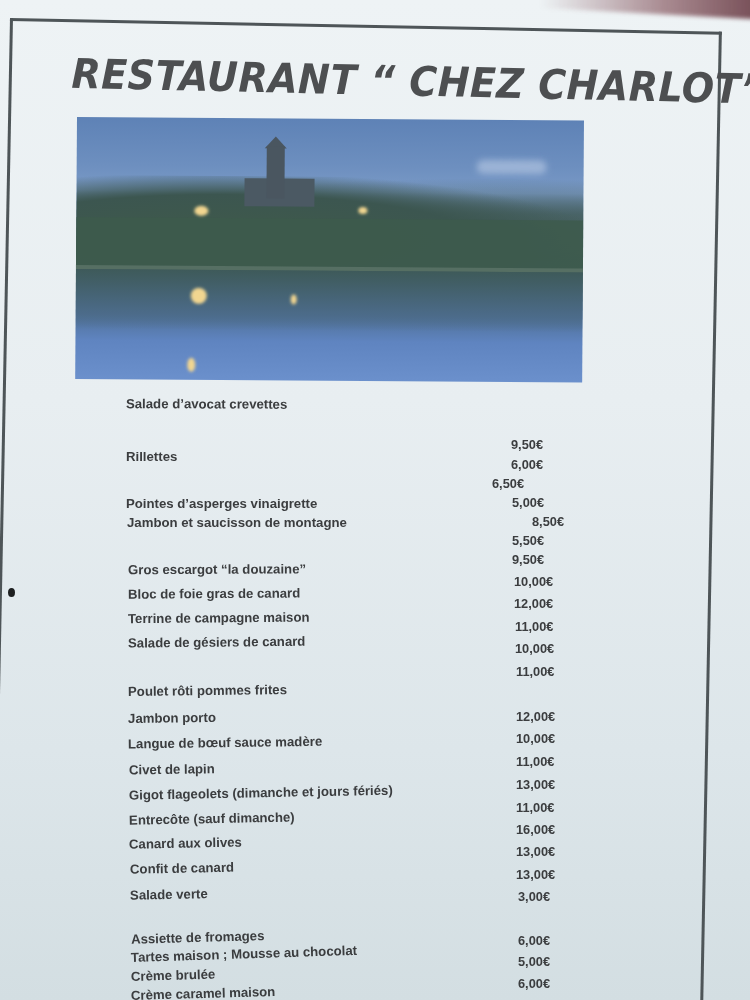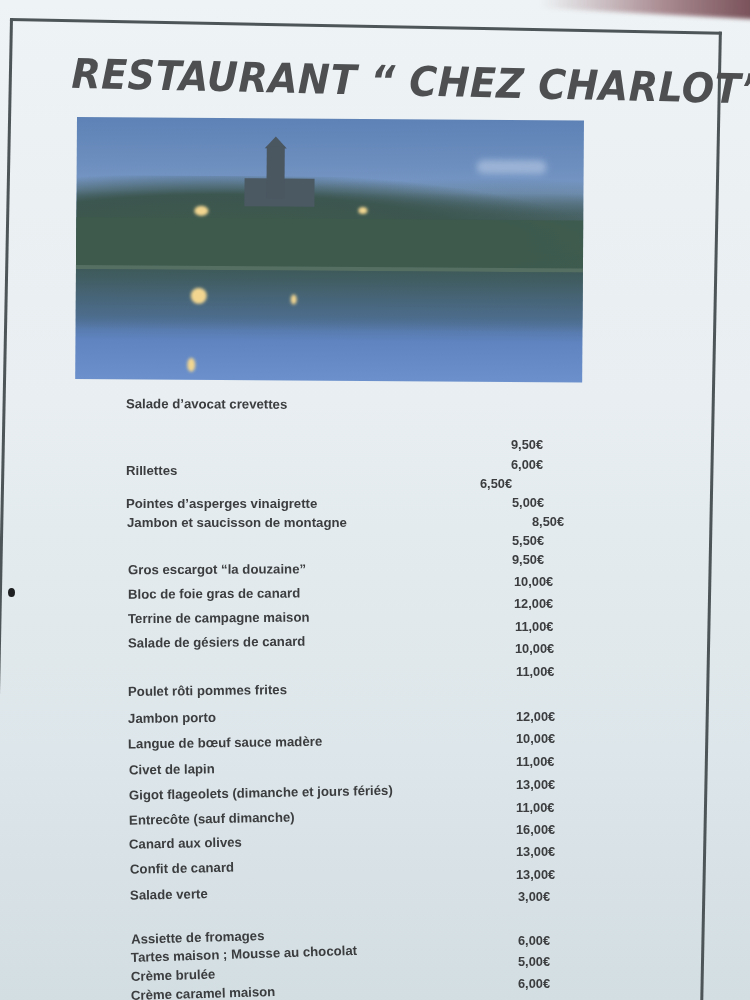--- a/index.html
+++ b/index.html
@@ -83,23 +83,23 @@
     <div class="light" style="left:112px;top:240px;width:8px;height:14px"></div>
   </div>
 
   <div class="row" style="top:397px;transform:rotate(0.2deg)">
     <span class="name" style="left:126px">Salade d’avocat crevettes</span>
   </div>
   <span class="price" style="left:511px;top:397px">9,50€</span>
 
   <span class="price" style="left:511px;top:417px">6,00€</span>
 
-  <span class="price" style="left:480px;top:436px">6,50€</span>
-
-  <div class="row" style="top:463px">
+  <span class="price" style="left:492px;top:436px">6,50€</span>
+
+  <div class="row" style="top:449px">
     <span class="name" style="left:126px">Rillettes</span>
   </div>
   <span class="price" style="left:512px;top:455px">5,00€</span>
 
   <span class="price" style="left:532px;top:474px">8,50€</span>
 
   <div class="row" style="top:496px">
     <span class="name" style="left:126px">Pointes d’asperges vinaigrette</span>
   </div>
   <span class="price" style="left:512px;top:493px">5,50€</span>

